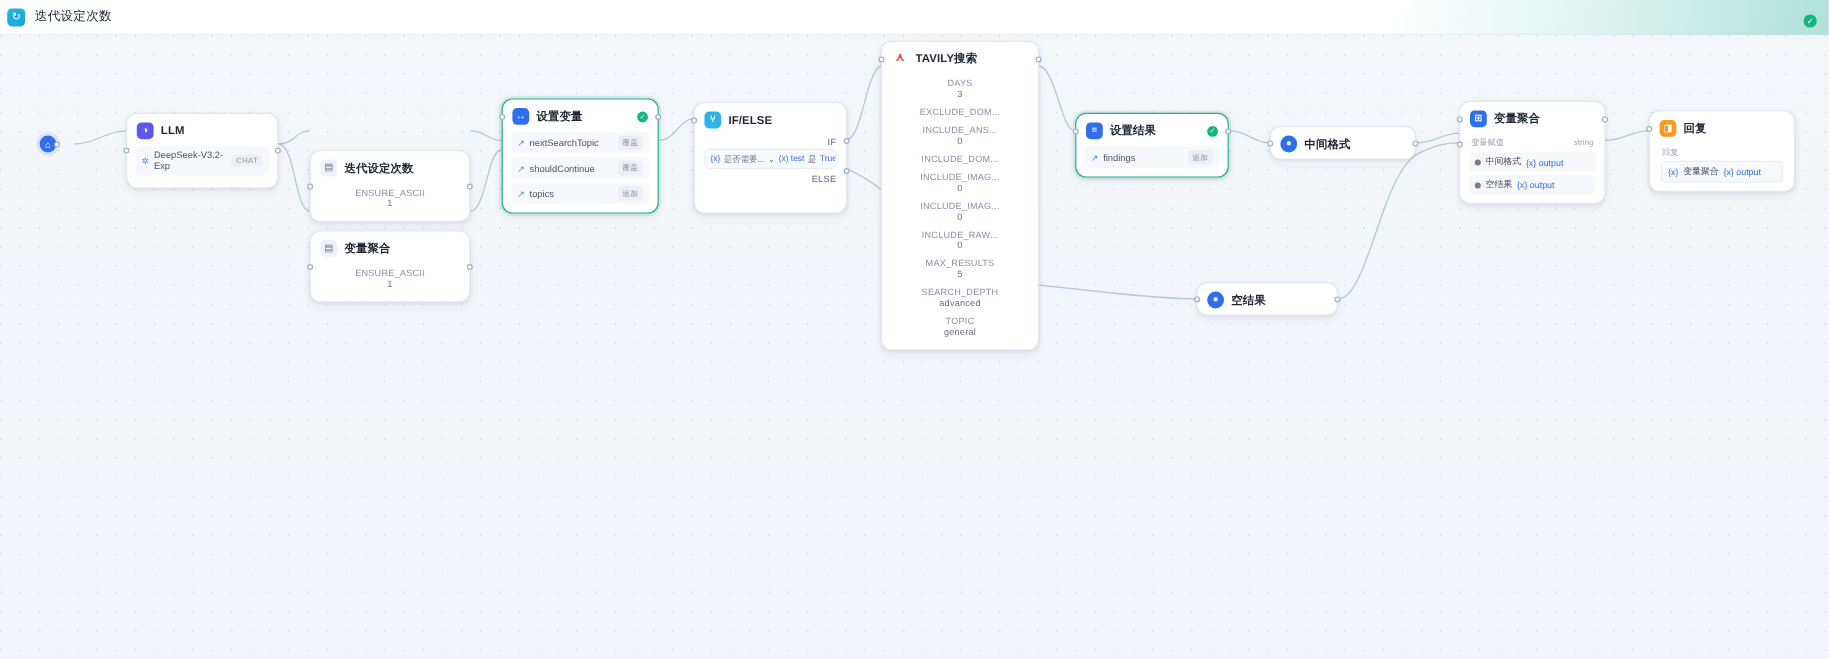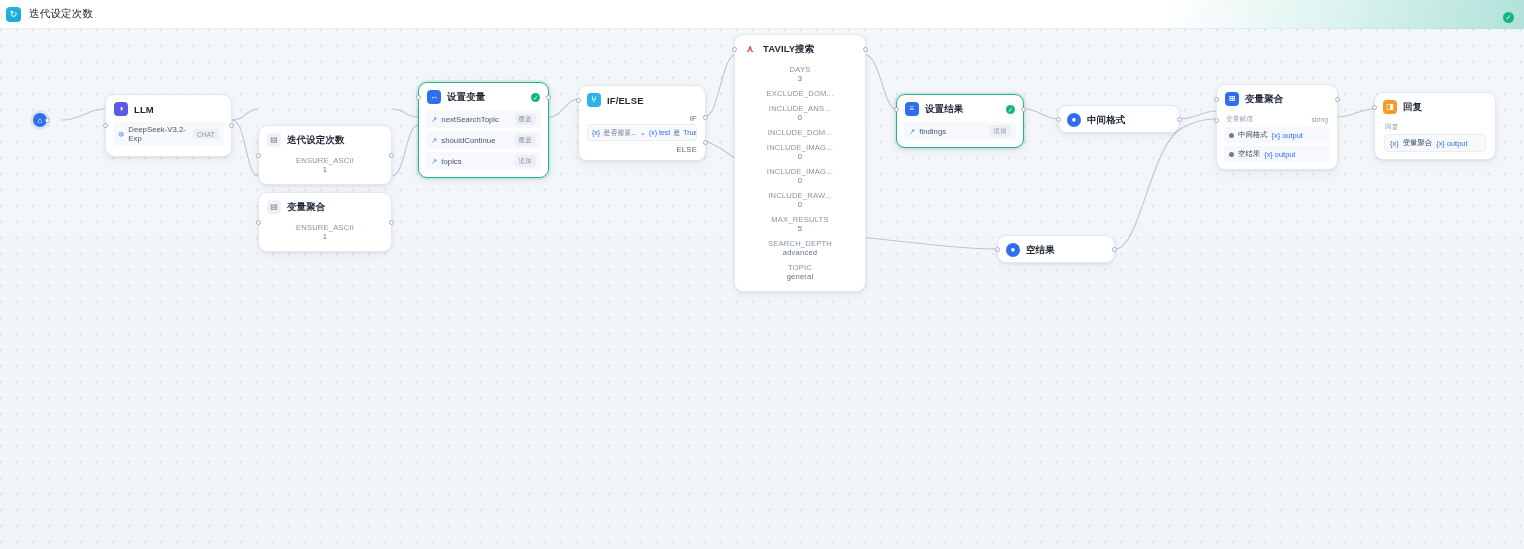--- a/index.html
+++ b/index.html
@@ -272,21 +272,21 @@
         <span class="ifkey">IF</span>
       </div>
       <div class="cond">
         <span class="tokb">{x}</span>
         <span>是否需要...</span>
         <span class="tokg">⌄</span>
         <span class="tokb">(x) test</span>
         <span class="tokg">是</span>
         <span class="tokb">True</span>
       </div>
-      <div class="ifrow" style="padding-bottom:6px;">
+      <div class="ifrow" style="padding-bottom:23px;">
         <span class="ifkey">ELSE</span>
       </div>
     </div>
 
     <div class="node" style="left:734px; top:5px; width:132px;">
       <span class="port l t1"></span>
       <span class="port r t1"></span>
       <div class="nhead">
         <div class="nicon" style="background:#fff;color:#e8524e;font-size:10px;">⋏</div>
         <div class="ntitle">TAVILY搜索</div>

